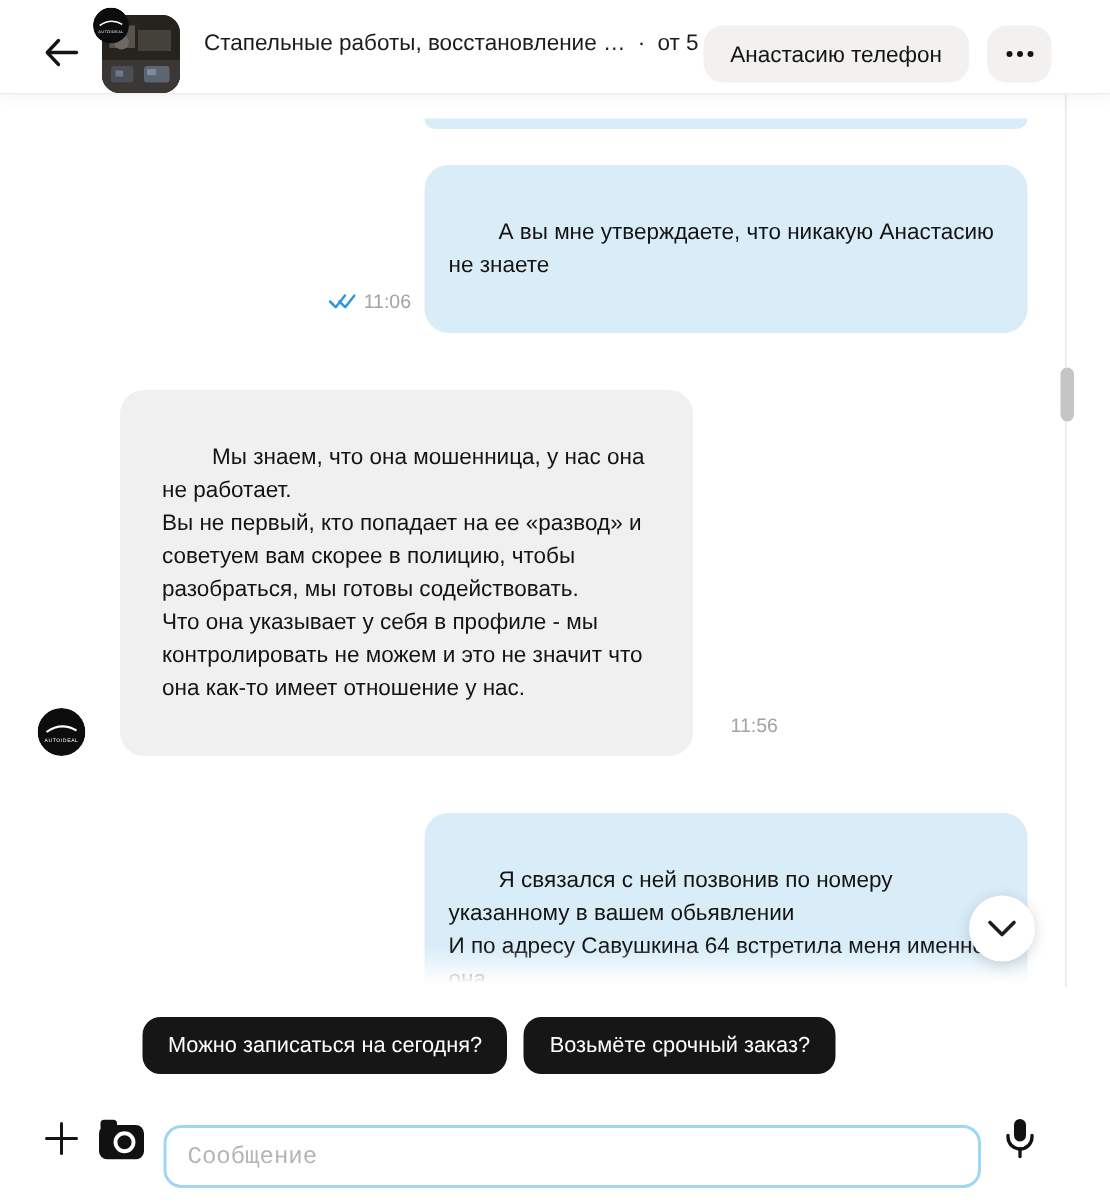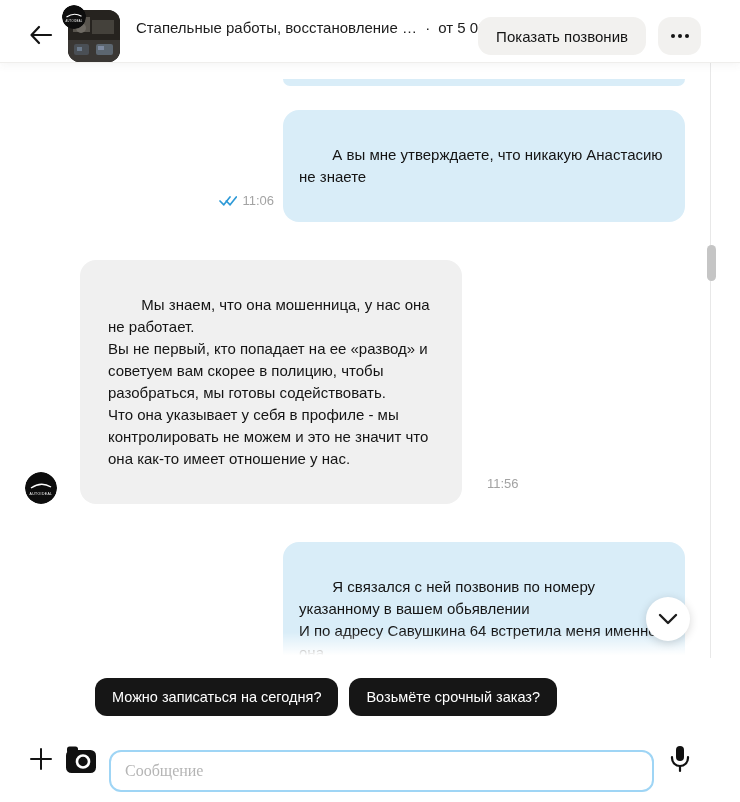--- a/index.html
+++ b/index.html
@@ -65,21 +65,21 @@
   .quick-reply { height:38px; padding:0 17px; border:none; cursor:pointer; background:#161616; color:#fff;
                  border-radius:12px; font-size:14.5px; font-family:inherit; display:flex; align-items:center; }
 
   
   .composer { position:absolute; top:737px; left:0; width:740px; height:44px; display:flex; align-items:center;
               padding:0 48px 0 30px; z-index:20; background:#fff; }
   .icon-btn { background:none; border:none; cursor:pointer; display:flex; align-items:center; justify-content:center; flex:none; }
   .plus-btn { width:22px; height:22px; margin-right:14px; }
   .camera-btn { width:30px; height:27px; margin-right:13px; }
   .msg-input { flex:1; height:42px; border:2px solid #9fd5f5; border-radius:12px; padding:0 14px; font-size:16px;
-               font-family:Liberation Serif, serif; color:#141414; outline:none; background:#fff;margin-top:24px; }
+               font-family:Liberation Mono, monospace; color:#141414; outline:none; background:#fff;margin-top:24px; }
   .msg-input::placeholder { color:#b5b5b5; }
   .mic-btn { width:24px; height:28px; margin-left:14px; }
 </style>
 </head>
 <body>
 
 <div class="app">
 
   <div class="header">
     <button class="back-btn">
@@ -113,21 +113,21 @@
     </div>
 
     <div class="head-info">
       <div class="head-row2">
         <span>Стапельные работы, восстановление …</span>
         <span class="head-sep">·</span>
         <span>от 5 000 ₽</span>
       </div>
     </div>
 
-    <button class="phone-btn">Показать позвонив</button>
+    <button class="phone-btn">Анастасию телефон</button>
     <button class="more-btn">
       <i></i>
         <i></i>
         <i></i>
     </button>
   </div>
 
   <div class="chat">
 
     <div class="row out m-sliver">

